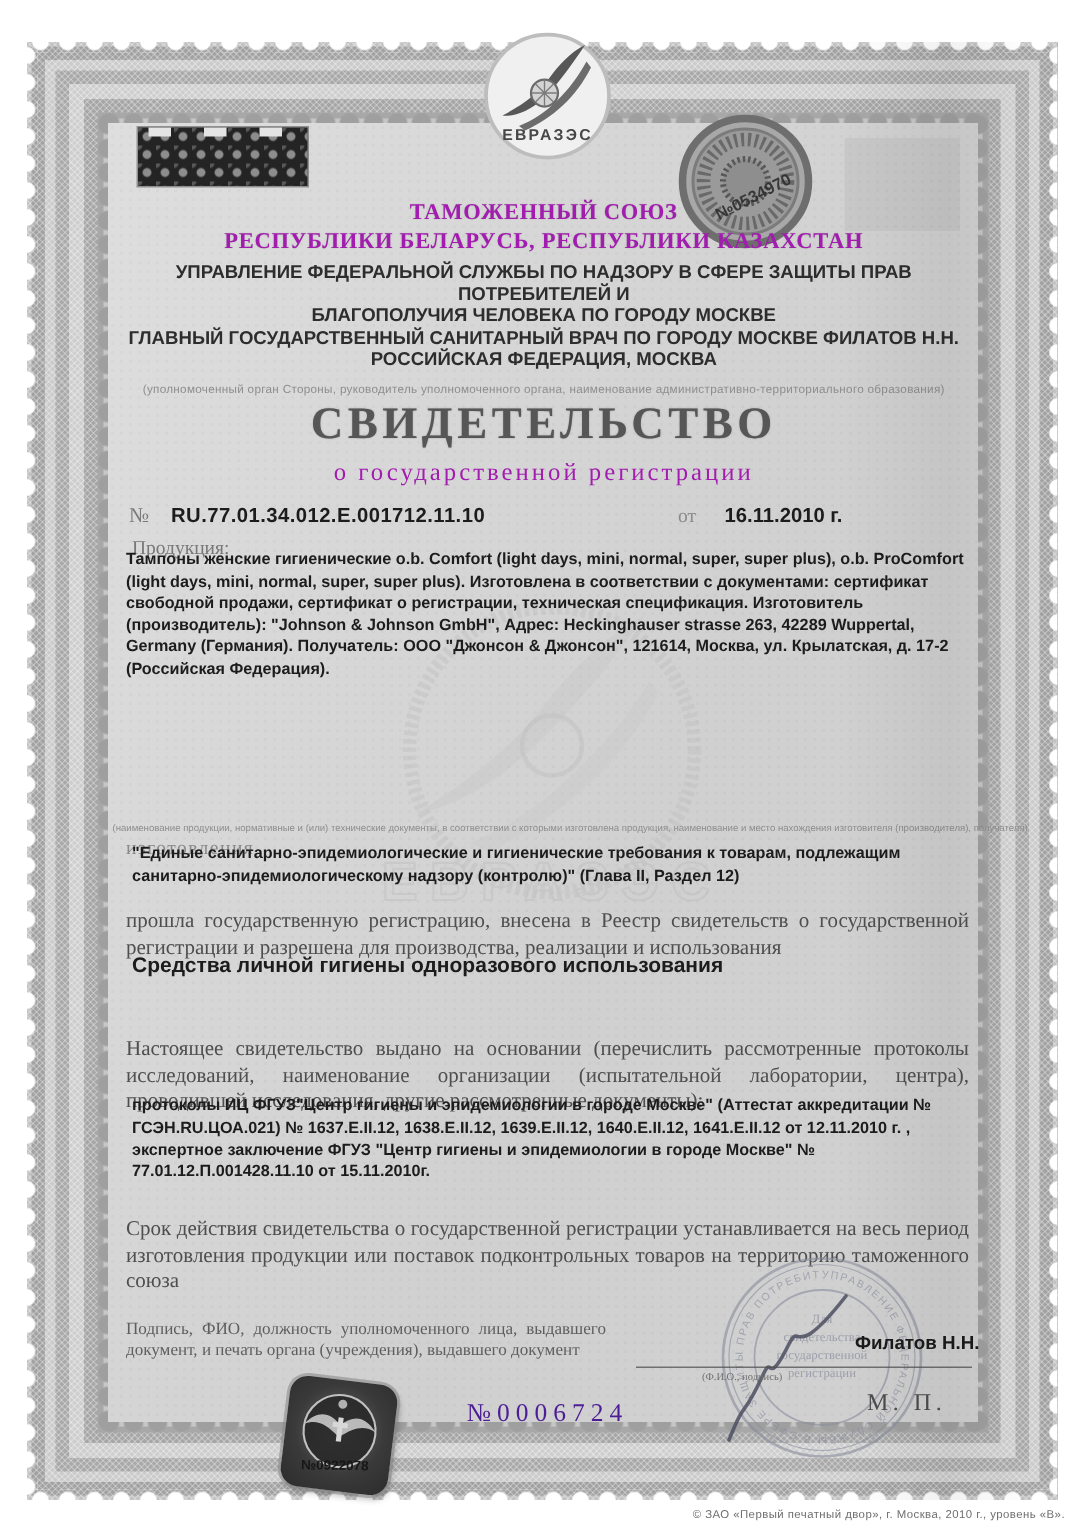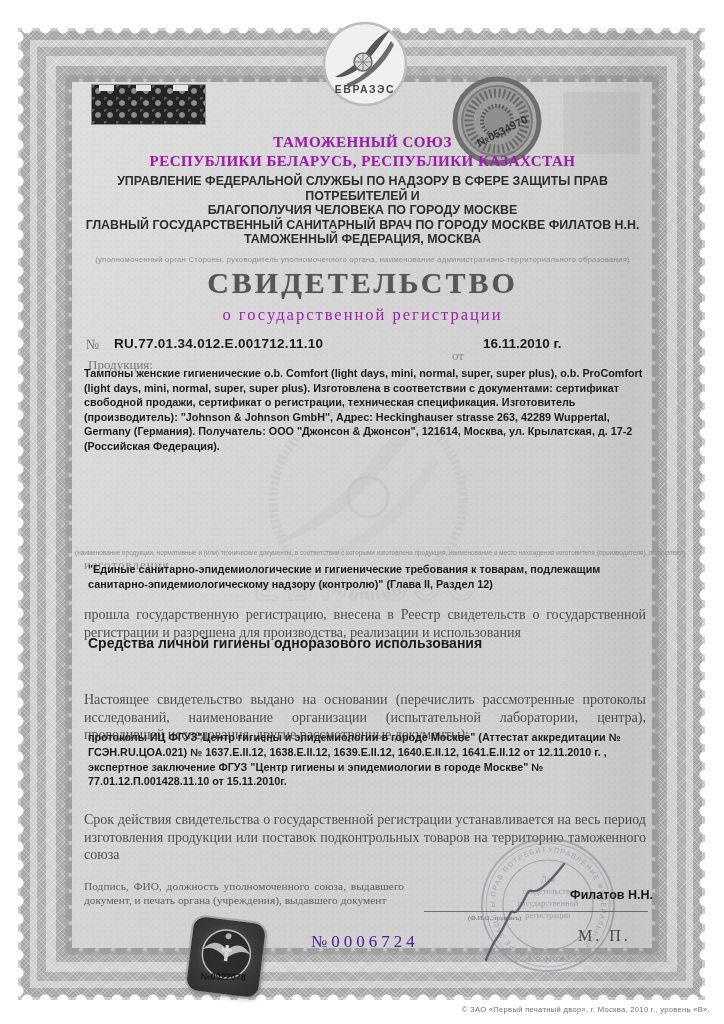--- a/index.html
+++ b/index.html
@@ -57,21 +57,21 @@
   .authority{margin-top:4px;}
   .authority-line{font-family:"Liberation Sans",sans-serif;font-weight:bold;font-size:12.4px;line-height:14.6px;color:#2d2d2d;}
   .authority-caption{margin-top:8px;font-family:"Liberation Sans",sans-serif;font-size:7.8px;color:#8e8e8e;letter-spacing:.2px;}
   .doc-title{position:absolute;left:75px;top:266px;width:575px;text-align:center;
              font-weight:bold;font-size:30px;letter-spacing:3px;color:#565656;text-shadow:0 0 1px rgba(86,86,86,.5);}
   .doc-subtitle{position:absolute;left:75px;top:305px;width:575px;text-align:center;
              font-size:16.5px;letter-spacing:2px;color:#a21caf;}
   .typed{font-family:"Liberation Sans",sans-serif;font-weight:bold;color:#1c1c1c;}
   .no-sign{position:absolute;left:86px;top:337px;font-size:14px;color:#7a7a7a;}
   .cert-number{position:absolute;left:114px;top:336px;font-size:13.5px;letter-spacing:.3px;}
-  .ot-label{position:absolute;left:452px;top:348px;font-size:13px;color:#8a8a8a;}
+  .ot-label{position:absolute;left:452px;top:336px;font-size:13px;color:#8a8a8a;}
   .cert-date{position:absolute;left:483px;top:336px;font-size:13.5px;}
   .product-label{position:absolute;left:88px;top:357px;font-size:13px;color:#787878;}
   .product-text{position:absolute;left:84px;top:366px;width:560px;font-size:10.8px;line-height:14.6px;}
   .product-caption{position:absolute;left:75px;top:549px;width:575px;text-align:center;
              font-family:"Liberation Sans",sans-serif;font-size:6.4px;color:#8f8f8f;white-space:nowrap;}
   .compliance-label{position:absolute;left:84px;top:557px;font-size:13px;color:#8a8a8a;letter-spacing:1px;}
   .compliance-text{position:absolute;left:88px;top:562px;width:555px;font-size:10.8px;line-height:14.8px;}
   .para{position:absolute;left:84px;width:562px;font-size:14px;line-height:17.6px;color:#4e4e4e;text-align:justify;}
   .registration-para{top:606px;}
   .registration-typed{position:absolute;left:88px;top:635px;font-size:14px;text-align:center;}
@@ -142,21 +142,21 @@
     <text x="45" y="60" text-anchor="middle" transform="rotate(-27 45 45)" font-family="Liberation Sans, sans-serif" font-weight="bold" font-size="11" fill="#2e2e2e" opacity=".9">№0534970</text>
   </svg>
 
   <div class="header-block">
     <div class="union-line">ТАМОЖЕННЫЙ СОЮЗ</div>
     <div class="union-line">РЕСПУБЛИКИ БЕЛАРУСЬ, РЕСПУБЛИКИ КАЗАХСТАН</div>
     <div class="authority">
       <div class="authority-line">УПРАВЛЕНИЕ ФЕДЕРАЛЬНОЙ СЛУЖБЫ ПО НАДЗОРУ В СФЕРЕ ЗАЩИТЫ ПРАВ ПОТРЕБИТЕЛЕЙ И</div>
       <div class="authority-line">БЛАГОПОЛУЧИЯ ЧЕЛОВЕКА ПО ГОРОДУ МОСКВЕ</div>
       <div class="authority-line">ГЛАВНЫЙ ГОСУДАРСТВЕННЫЙ САНИТАРНЫЙ ВРАЧ ПО ГОРОДУ МОСКВЕ ФИЛАТОВ Н.Н.</div>
-      <div class="authority-line">ТАМОЖЕННЫЙ ФЕДЕРАЦИЯ, МОСКВА</div>
+      <div class="authority-line">РОССИЙСКАЯ ФЕДЕРАЦИЯ, МОСКВА</div>
     </div>
     <div class="authority-caption">(уполномоченный орган Стороны, руководитель уполномоченного органа, наименование административно-территориального образования)</div>
   </div>
 
   <div class="doc-title">СВИДЕТЕЛЬСТВО</div>
   <div class="doc-subtitle">о государственной регистрации</div>
 
   <div class="no-sign">№</div>
   <div class="cert-number typed">RU.77.01.34.012.Е.001712.11.10</div>
   <div class="ot-label">от</div>
@@ -170,21 +170,21 @@
   <div class="compliance-text typed">"Единые санитарно-эпидемиологические и гигиенические требования к товарам, подлежащим санитарно-эпидемиологическому надзору (контролю)" (Глава II, Раздел 12)</div>
 
   <div class="para registration-para">прошла государственную регистрацию, внесена в Реестр свидетельств о государственной регистрации и разрешена для производства, реализации и использования</div>
   <div class="registration-typed typed">Средства личной гигиены одноразового использования</div>
 
   <div class="para basis-para">Настоящее свидетельство выдано на основании (перечислить рассмотренные протоколы исследований, наименование организации (испытательной лаборатории, центра), проводившей исследования, другие рассмотренные документы):</div>
   <div class="basis-typed typed">протоколы ИЦ ФГУЗ"Центр гигиены и эпидемиологии в городе Москве" (Аттестат аккредитации № ГСЭН.RU.ЦОА.021) № 1637.Е.II.12, 1638.Е.II.12, 1639.Е.II.12, 1640.Е.II.12, 1641.Е.II.12 от 12.11.2010 г. , экспертное заключение ФГУЗ "Центр гигиены и эпидемиологии в городе Москве" № 77.01.12.П.001428.11.10 от 15.11.2010г.</div>
 
   <div class="para validity-para">Срок действия свидетельства о государственной регистрации устанавливается на весь период изготовления продукции или поставок подконтрольных товаров на территорию таможенного союза</div>
 
-  <div class="sign-caption">Подпись, ФИО, должность уполномоченного союза, выдавшего документ, и печать органа (учреждения), выдавшего документ</div>
+  <div class="sign-caption">Подпись, ФИО, должность уполномоченного лица, выдавшего документ, и печать органа (учреждения), выдавшего документ</div>
 
   <svg class="stamp" viewBox="0 0 160 150">
     <defs>
       <path id="ringPath" d="M80,22 a53,53 0 1,1 -0.01,0"></path>
     </defs>
     <g opacity=".62">
       <circle cx="80" cy="75" r="66" fill="none" stroke="#8b8e9e" stroke-width="1.8"></circle>
       <circle cx="80" cy="75" r="62" fill="none" stroke="#8b8e9e" stroke-width=".8"></circle>
       <circle cx="80" cy="75" r="45" fill="none" stroke="#8b8e9e" stroke-width="1.2"></circle>
       <text font-family="Liberation Sans, sans-serif" font-size="7" letter-spacing="1.2" fill="#868a9c">

